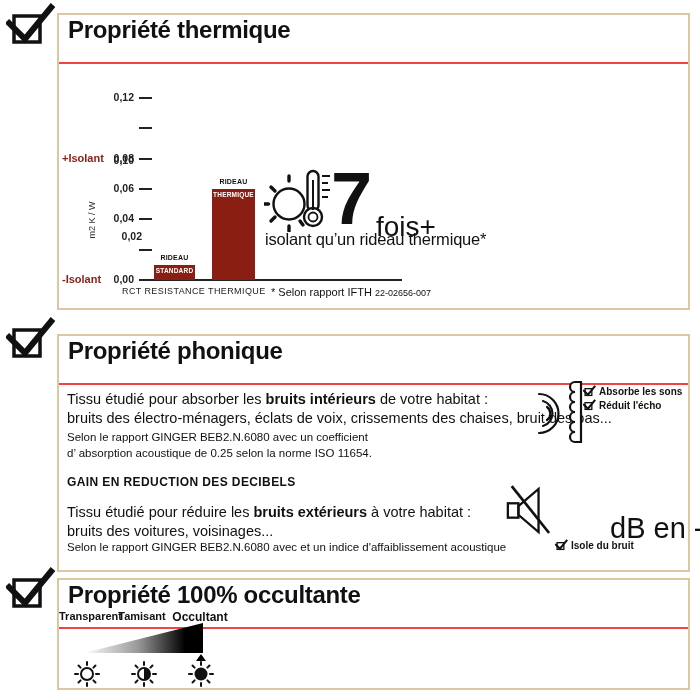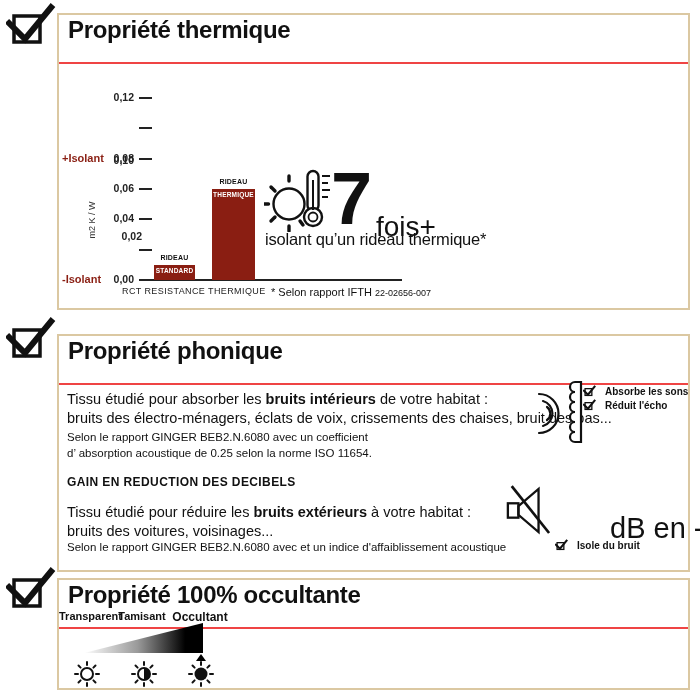--- a/index.html
+++ b/index.html
@@ -19,21 +19,21 @@
   .barband{font-size:6.5px;font-weight:bold;color:#fff;text-align:center;padding-top:2px;letter-spacing:0.2px;}
   .barcap{position:absolute;font-size:7px;font-weight:bold;text-align:center;letter-spacing:0.2px;}
   .isolant{font-size:11px;font-weight:bold;color:#8a1e12;}
   .ylab{position:absolute;left:-16px;top:199px;width:100px;height:12px;text-align:center;
         font-size:9px;color:#333;transform:rotate(-90deg);}
   .xlab{font-size:9px;letter-spacing:0.4px;color:#222;}
   .bignum{font-weight:bold;line-height:1;letter-spacing:-2px;}
   .p-head{font-size:12px;font-weight:bold;letter-spacing:0.4px;}
   .p-line{font-size:14.5px;}
   .p-note{font-size:11.5px;}
-  .badge-row{display:flex;align-items:center;gap:9px;font-size:10px;font-weight:bold;justify-content:space-between;}
+  .badge-row{display:flex;align-items:center;gap:3px;font-size:10px;font-weight:bold;justify-content:space-between;}
   .tri-grad{position:absolute;left:25px;top:43px;width:119px;height:30px;
             background:linear-gradient(to right,#fefefe 0%,#9a9a9a 45%,#000 85%);
             clip-path:polygon(0 100%,100% 0,100% 100%);}
   .tri-marker{position:absolute;left:137px;top:74px;width:0;height:0;
               border-left:5px solid transparent;border-right:5px solid transparent;
               border-bottom:7px solid #000;}
   .scale-lab{position:absolute;top:30px;font-size:11px;font-weight:bold;text-align:center;}
 </style>
 </head>
 <body>

